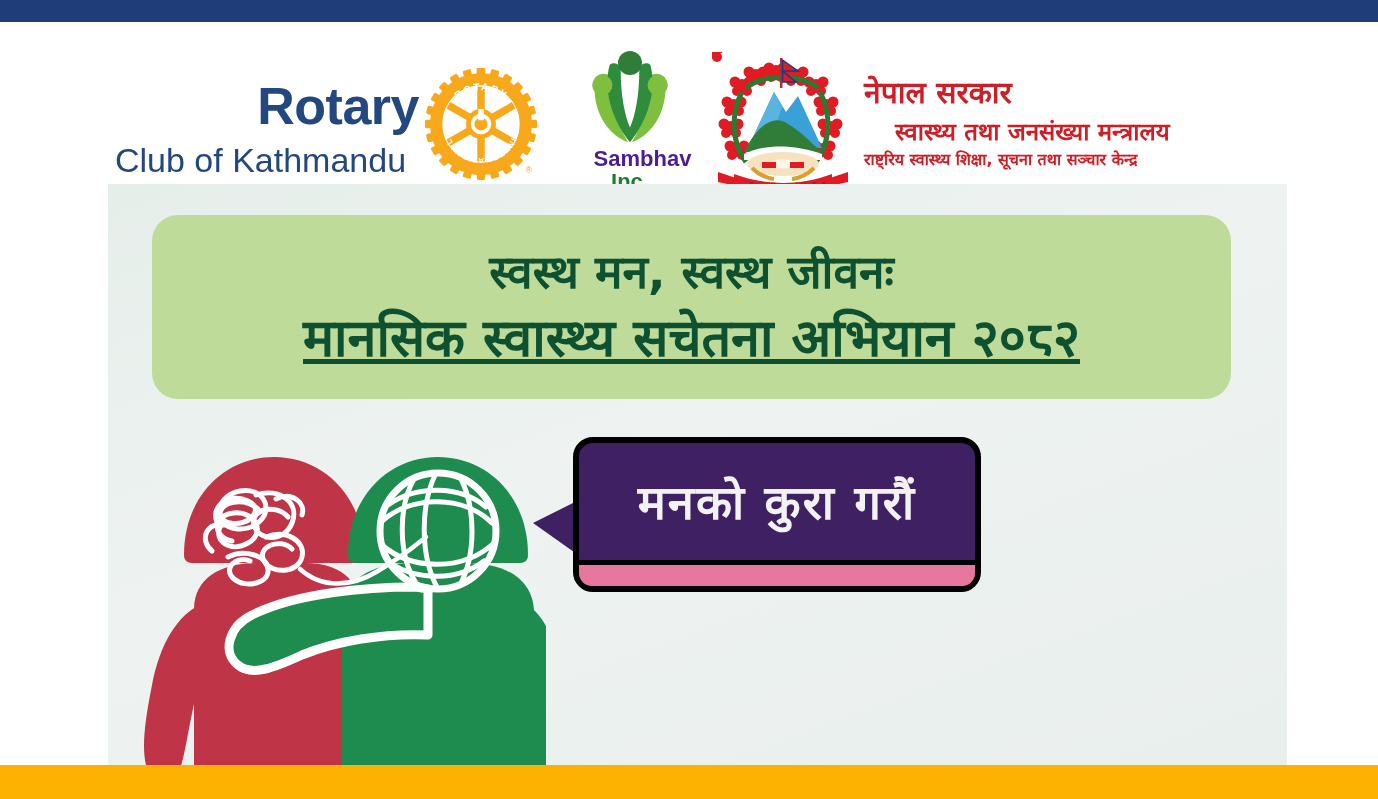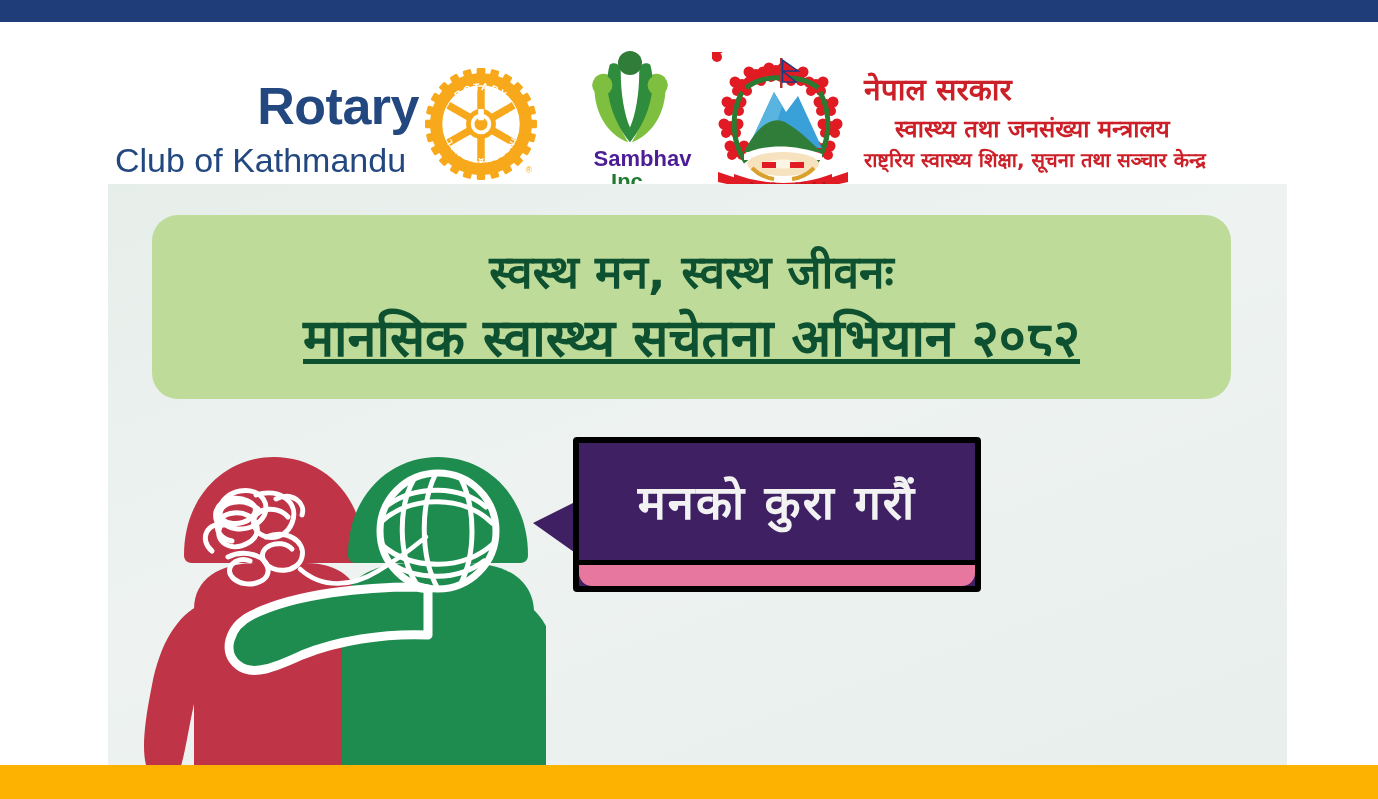--- a/index.html
+++ b/index.html
@@ -116,21 +116,21 @@
   .govt-emblem { width: 142px; height: 140px; flex: none; }
   .govt-lines {
     margin-left: 10px;
     color: #cc1f27;
     font-family: "DejaVu Sans", "Liberation Sans", sans-serif;
     font-weight: bold;
     white-space: nowrap;
   }
   .govt-line-1 { font-size: 30px; line-height: 1.42; }
   .govt-line-2 { font-size: 24px; line-height: 1.42; margin-left: 31px; }
-  .govt-line-3 { font-size: 20px; line-height: 1.42; }
+  .govt-line-3 { font-size: 16px; line-height: 1.42; }
 
   
   .content-panel {
     position: absolute;
     left: 108px; top: 184px;
     width: 1163px;
     height: 581px;
     background: linear-gradient(160deg, #e6eeea 0%, #eef3f1 45%, #e9efec 100%);
     overflow: hidden;
     padding-left: 16px;
@@ -167,21 +167,21 @@
     width: 448px;
     height: 155px;
   }
   .bubble-body {
     position: absolute;
     left: 40px; top: 0;
     width: 408px;
     height: 155px;
     background: #3e2063;
     border: 6px solid #000000;
-    border-radius: 4px;
+    border-radius: 20px;
     box-sizing: border-box;
   }
   .bubble-pink {
     position: absolute;
     left: 0; bottom: 0;
     width: 100%;
     height: 26px;
     background: #e8779f;
     border-bottom-left-radius: 13px;
     border-bottom-right-radius: 13px;

